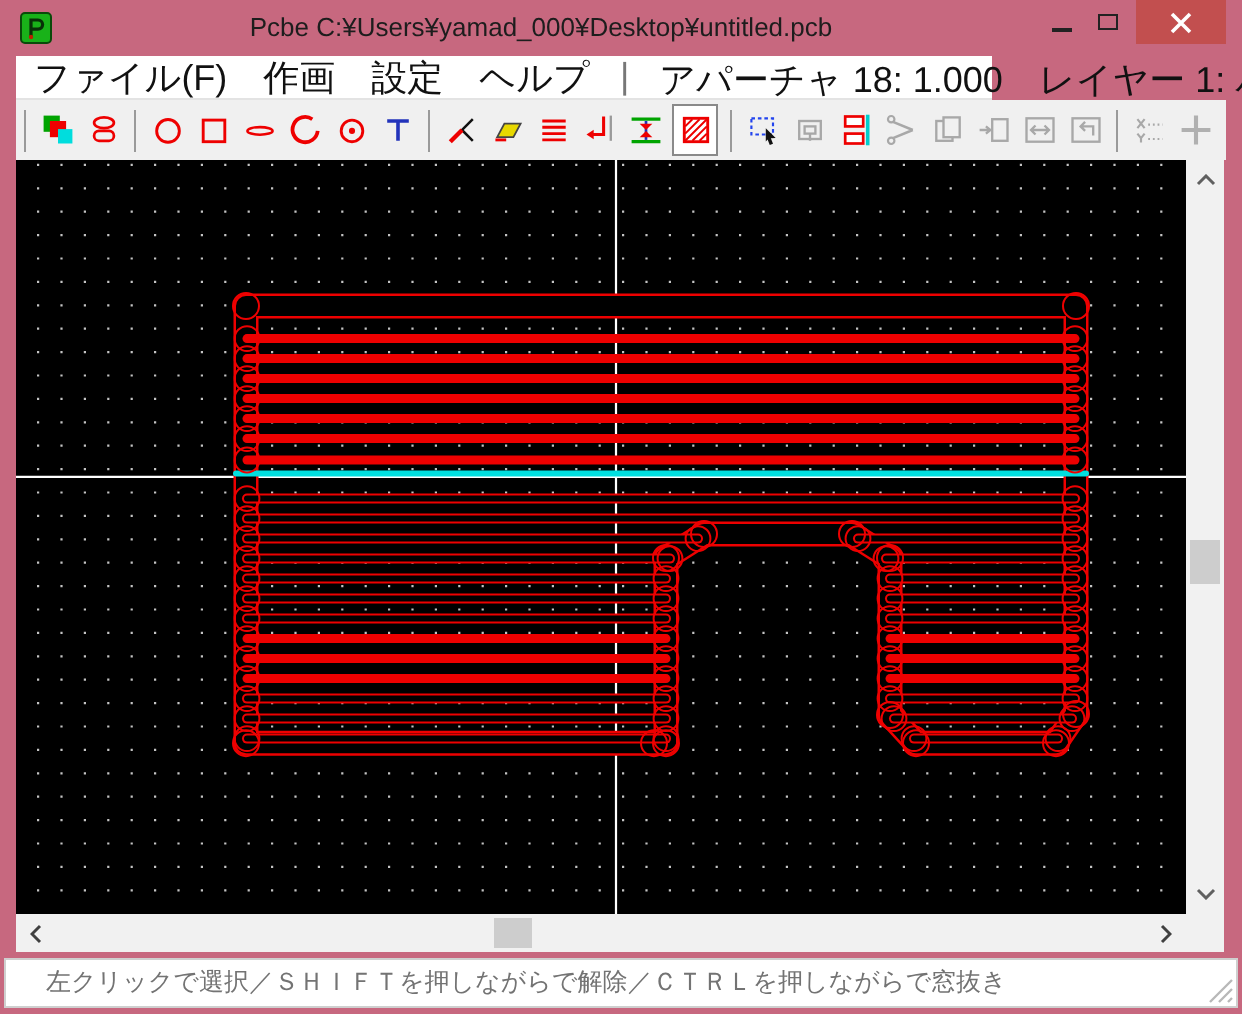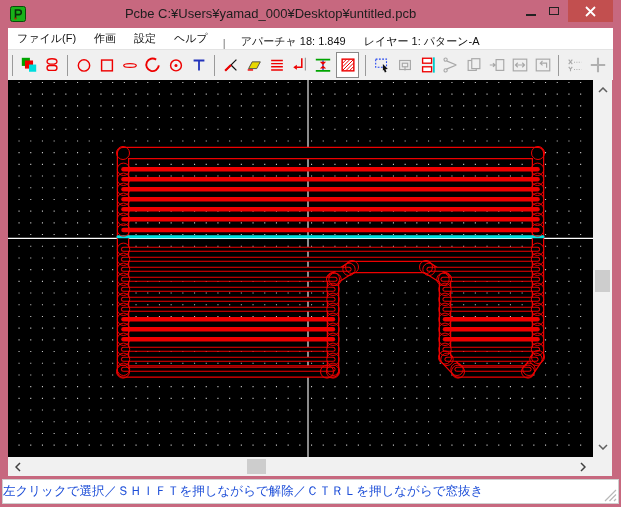--- a/index.html
+++ b/index.html
@@ -18,22 +18,22 @@
     white-space:nowrap;overflow:hidden;
   }
   .win-btn{position:absolute;top:0;height:22px;display:flex;align-items:center;justify-content:center;}
   .btn-min{left:520px;width:22px;}
   .btn-max{left:543px;width:22px;}
   .btn-close{left:568px;width:45px;background:#c24f4f;}
   .glyph-min{width:10px;height:2px;background:#222;margin-top:8px;}
   .glyph-max{width:10px;height:8px;border:1.5px solid #222;background:transparent;}
   
   .menubar{
-    position:absolute;left:8px;top:28px;width:605px;height:22px;background:#ffffff;
-    display:flex;align-items:flex-end;font-size:11px;color:#111;
+    position:absolute;left:8px;top:28px;width:488px;height:22px;background:#ffffff;
+    display:flex;align-items:flex-start;font-size:18px;color:#111;
     border-bottom:1px solid #e3e3e3;white-space:nowrap;
   }
   .menu-item{padding:0 9px;height:22px;line-height:22px;}
   .menu-sep{color:#777;padding:0 6px;}
   .menu-status{padding:0 9px;}
   
   .toolbar{
     position:absolute;left:8px;top:50px;width:605px;height:30px;background:#f0f0f0;
     display:flex;align-items:center;gap:4px;padding-left:2px;overflow:hidden;
   }
@@ -50,22 +50,22 @@
   .vthumb{position:absolute;left:2px;top:190px;width:15px;height:22px;background:#cdcdcd;}
   .hthumb{position:absolute;left:239px;top:2px;width:19px;height:15px;background:#cdcdcd;}
   .arrow{position:absolute;display:flex;align-items:center;justify-content:center;}
   .arr-up{left:0;top:2px;width:19px;height:16px;}
   .arr-dn{left:0;bottom:2px;width:19px;height:16px;}
   .arr-lf{left:2px;top:0;width:16px;height:19px;}
   .arr-rt{right:2px;top:0;width:16px;height:19px;}
   
   .statusbar{
     position:absolute;left:2px;top:479px;width:617px;height:25px;background:#ffffff;
-    border:1px solid #cfcfcf;font-size:12.5px;color:#1d4ed8;
-    line-height:23px;padding-left:0;white-space:nowrap;overflow:hidden;
+    border:1px solid #cfcfcf;font-size:12.5px;color:#737373;
+    line-height:23px;padding-left:20px;white-space:nowrap;overflow:hidden;
   }
   .resize-grip{position:absolute;right:1px;bottom:1px;width:14px;height:14px;}
 </style>
 </head>
 <body>
 
 <div class="window">
 
   <div class="titlebar">
     <svg class="app-icon" viewBox="0 0 16 16">
@@ -86,21 +86,21 @@
       </svg>
     </div>
   </div>
 
   <div class="menubar">
     <div class="menu-item">ファイル(F)</div>
     <div class="menu-item">作画</div>
     <div class="menu-item">設定</div>
     <div class="menu-item">ヘルプ</div>
     <div class="menu-sep">|</div>
-    <div class="menu-status">アパーチャ 18: 1.849</div>
+    <div class="menu-status">アパーチャ 18: 1.000</div>
     <div class="menu-status">レイヤー 1: パターン-A</div>
   </div>
 
   <div class="toolbar">
     <div class="tb-sep">
         <i></i>
       </div>
     <div class="tb-btn">
       <svg width="18" height="18" viewBox="0 0 20 20">
         <rect x="2" y="2" width="9" height="9" fill="#00a400"></rect>

